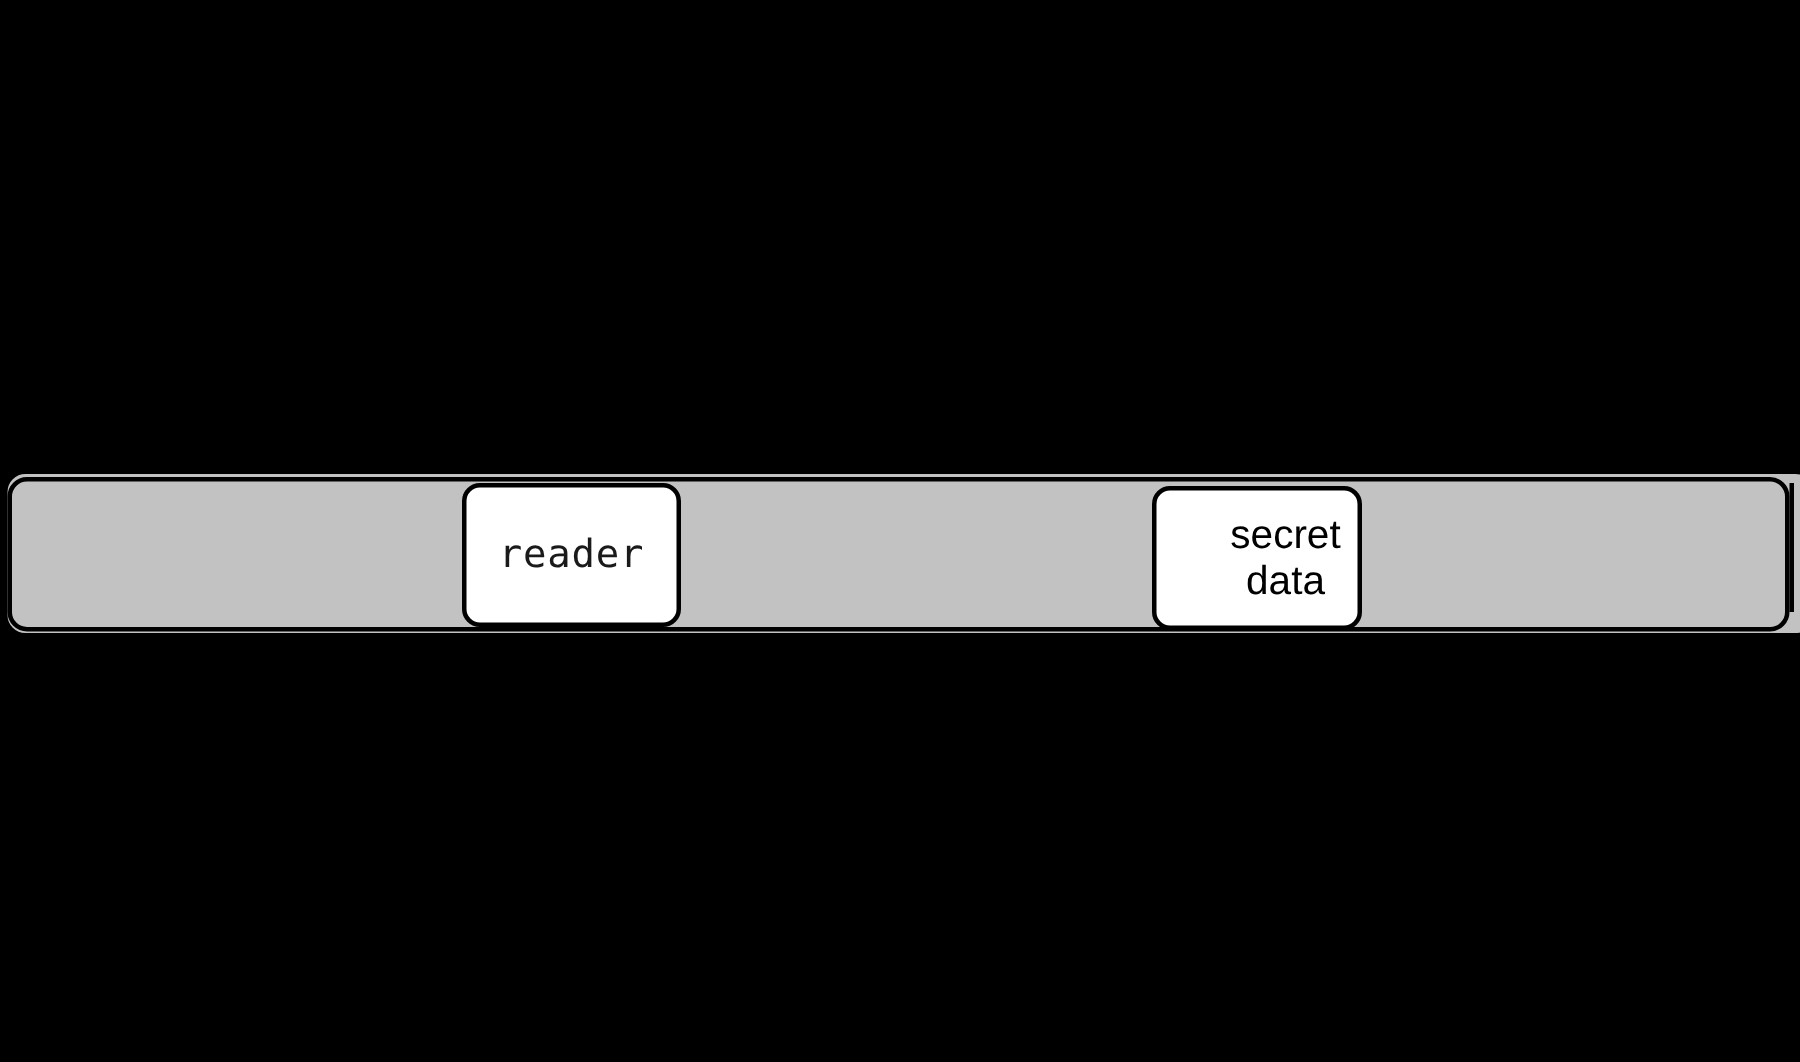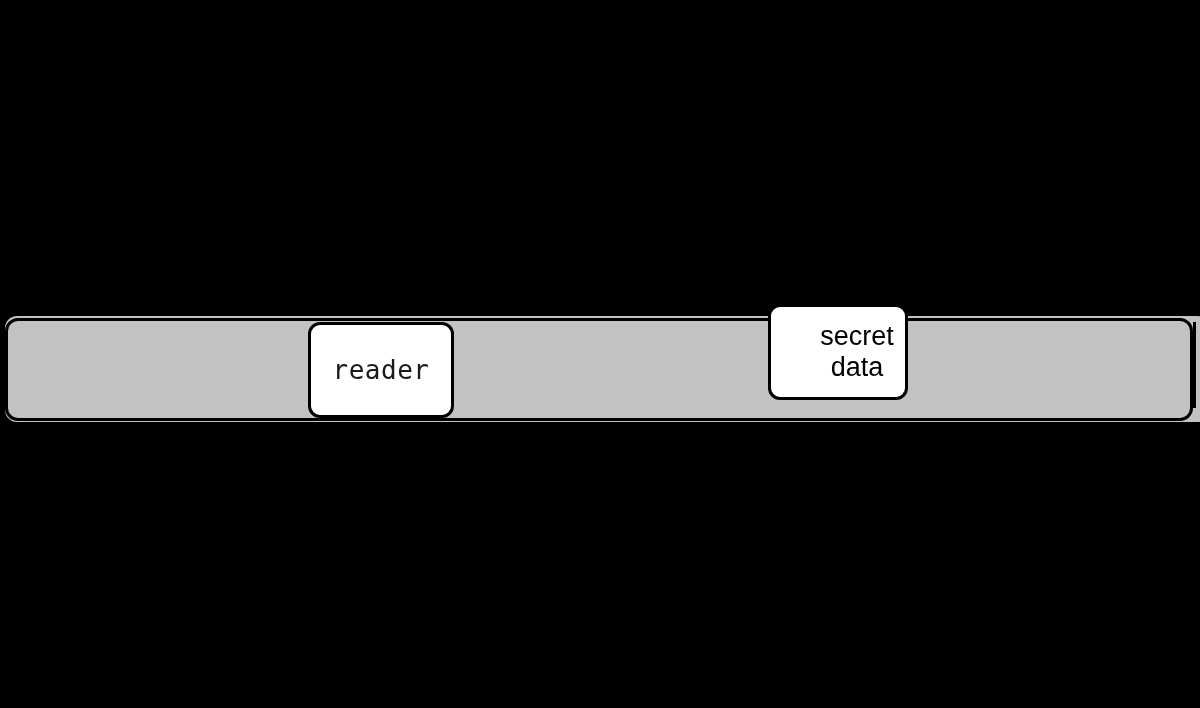--- a/index.html
+++ b/index.html
@@ -61,21 +61,21 @@
     text-align: center;
   }
   .reader-box {
     left: 308px;
     top: 322px;
     width: 146px;
     height: 96px;
   }
   .secret-box {
     left: 768px;
-    top: 304px;
+    top: 324px;
     width: 140px;
     height: 96px;
     padding-left: 38px;
   }
   .reader-label {
     font-family: "DejaVu Sans Mono", monospace;
     font-size: 26px;
     color: #1a1a1a;
     letter-spacing: 0.5px;
   }

